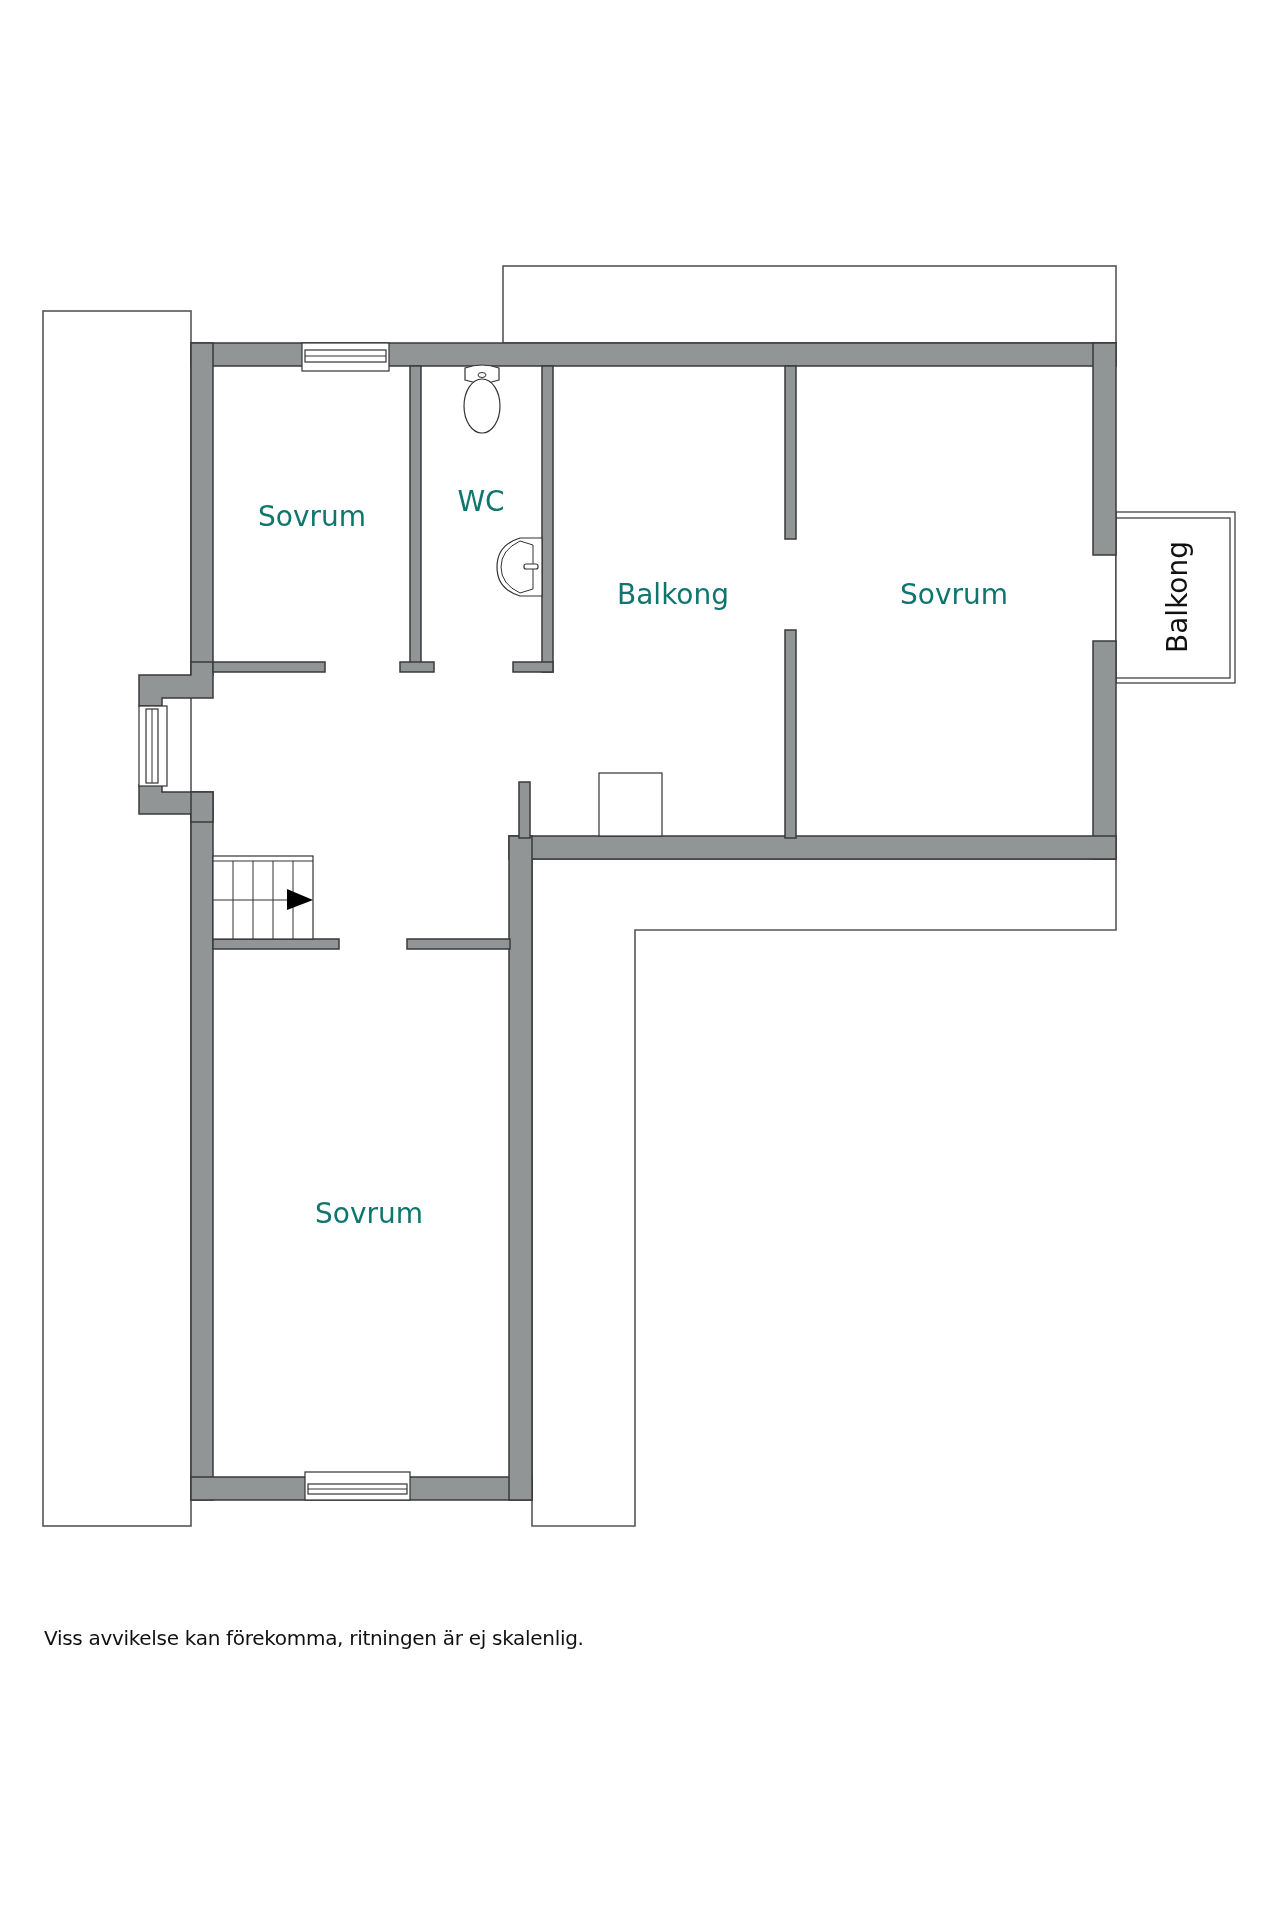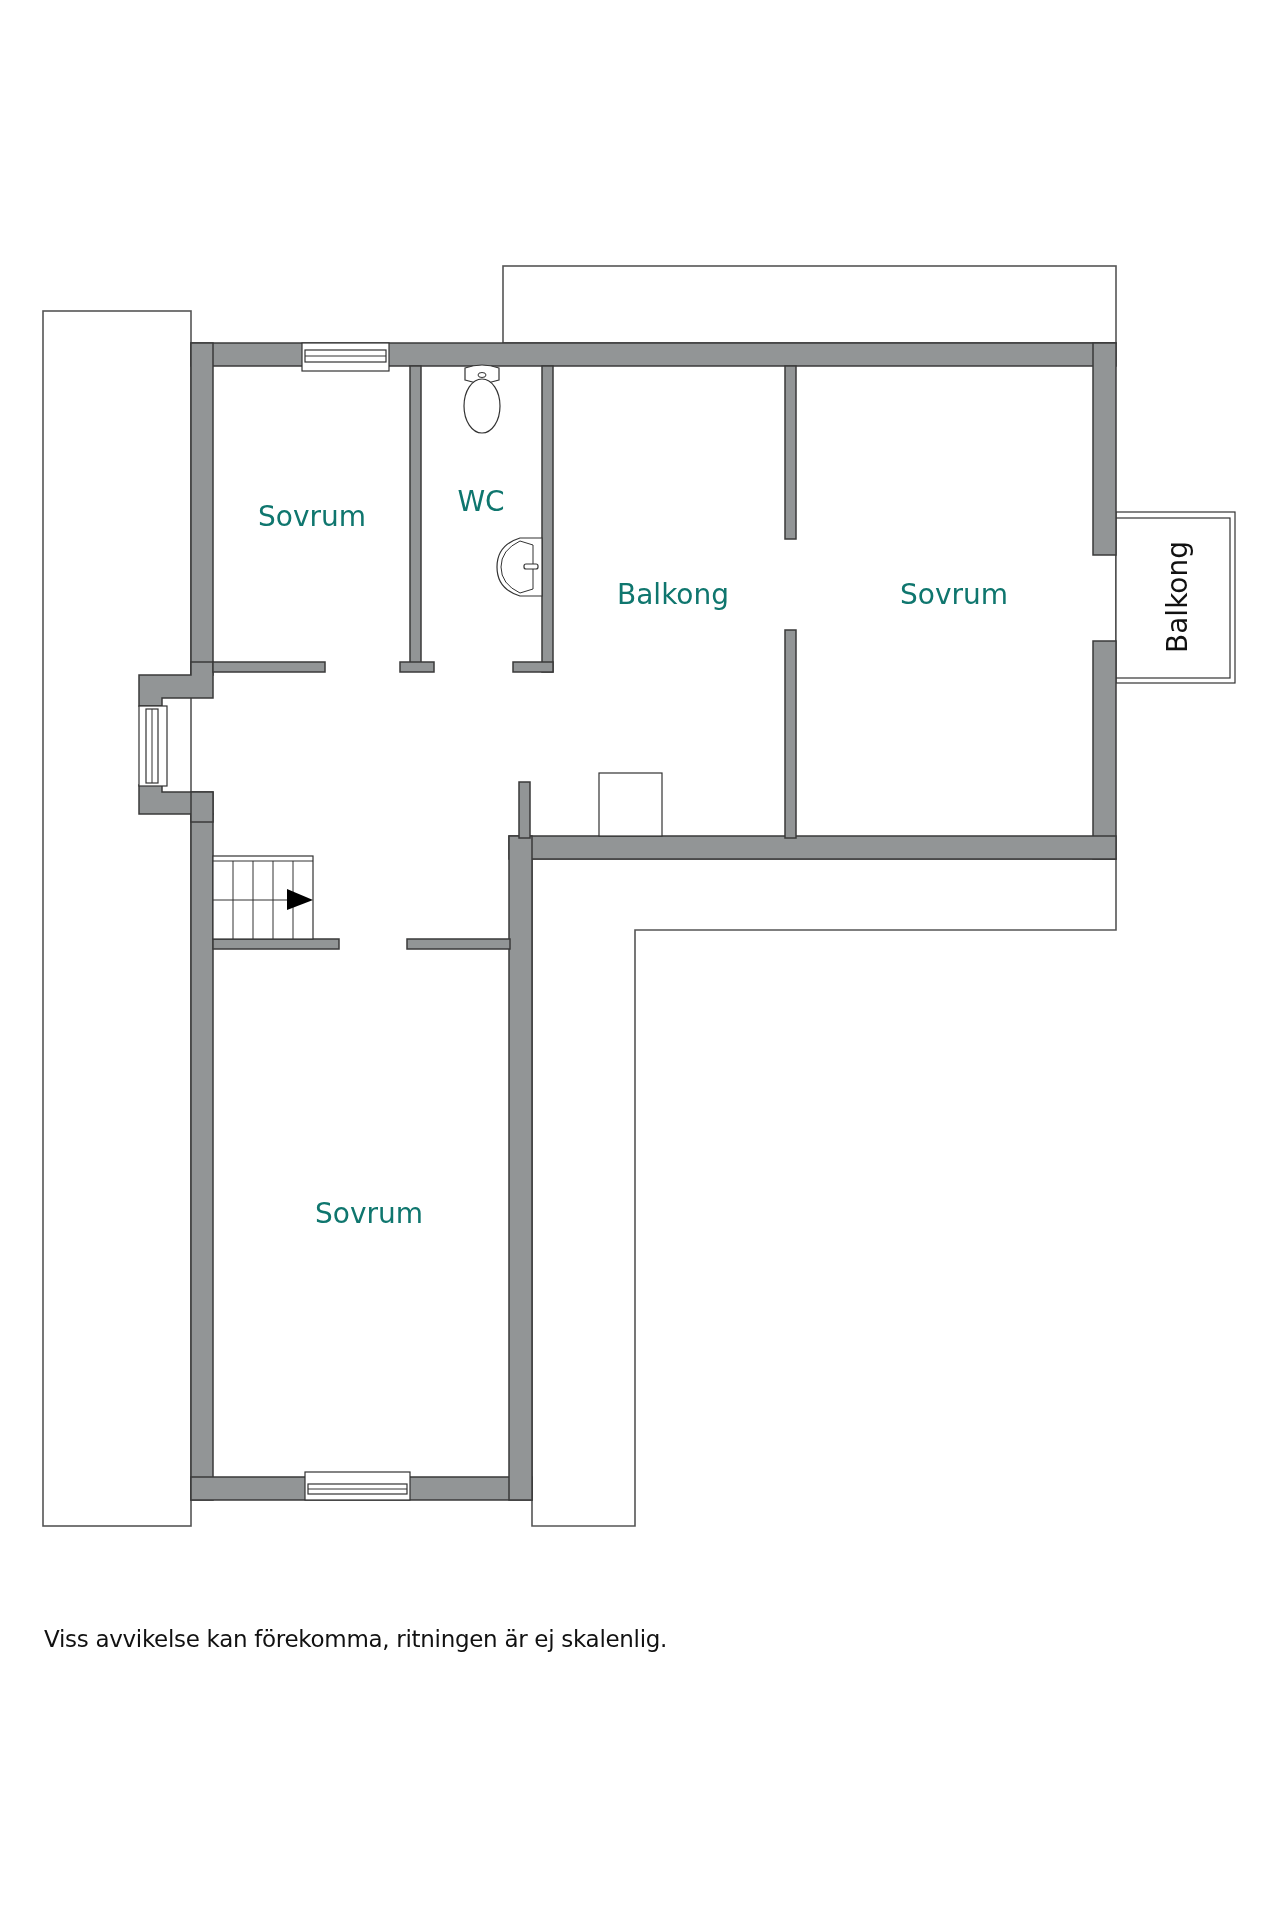--- a/index.html
+++ b/index.html
@@ -4,21 +4,21 @@
 <style>
   html, body { margin:0; padding:0; background:#ffffff; }
   body { width:1280px; height:1920px; position:relative; overflow:hidden; font-family:"Liberation Sans", sans-serif; }
   #plan { position:absolute; left:0; top:0; }
   .wall { fill:#929596; stroke:#3a3a3a; stroke-width:1.5; }
   .outline { fill:#ffffff; stroke:#555555; stroke-width:1.6; }
   .thin { fill:#ffffff; stroke:#333333; stroke-width:1.2; }
   .fixture { fill:#ffffff; stroke:#333333; stroke-width:1.2; }
   .room-label { position:absolute; font-family:"DejaVu Sans", sans-serif; font-size:28px; color:#0f766e; transform:translate(-50%,-50%); white-space:nowrap; }
   .balkong-label { position:absolute; font-family:"DejaVu Sans", sans-serif; font-size:28px; color:#111111; transform:translate(-50%,-50%) rotate(-90deg); white-space:nowrap; }
-  .footer-note { position:absolute; left:44px; top:1626px; font-family:"DejaVu Sans", sans-serif; font-size:23px; color:#111111; white-space:nowrap; letter-spacing:-0.3px; }
+  .footer-note { position:absolute; left:44px; top:1626px; font-family:"DejaVu Sans", sans-serif; font-size:20px; color:#111111; white-space:nowrap; letter-spacing:-0.3px; }
 </style>
 </head>
 <body>
 
 <svg id="plan" width="1280" height="1920" viewBox="0 0 1280 1920" xmlns="http://www.w3.org/2000/svg">
 
   <rect class="outline" x="43" y="311" width="148" height="1215"></rect>
   <rect class="outline" x="503" y="266" width="613" height="77"></rect>
   <polygon class="outline" points="532,859 1116,859 1116,930 635,930 635,1526 532,1526"></polygon>
 

